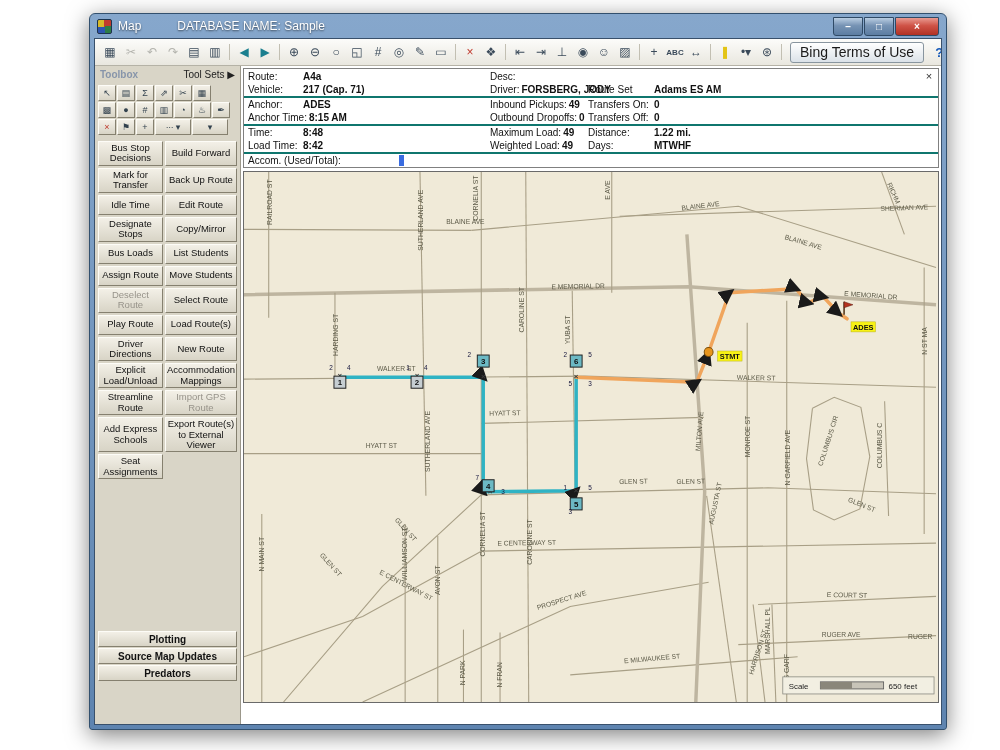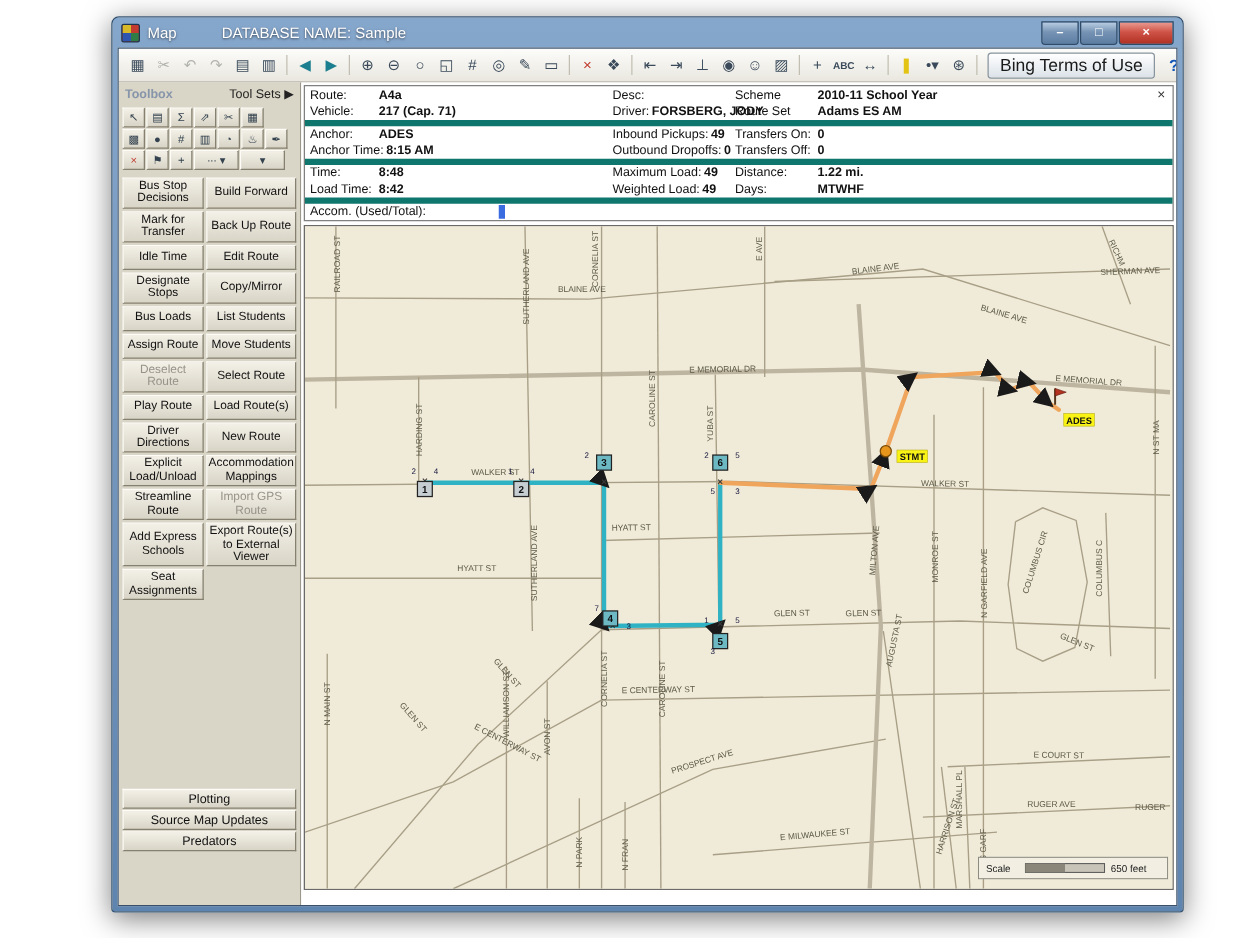--- a/index.html
+++ b/index.html
@@ -30,25 +30,25 @@
   .sb-btn.active{background:#fcfbf6;border-color:#85806f #fdfcf7 #fdfcf7 #85806f;font-weight:bold;}
   .tool-rows{margin:2px 0;}
   .tool-row{display:flex;gap:1px;margin-bottom:1px;}
   .tg{width:18px;height:16px;display:flex;align-items:center;justify-content:center;font-size:9px;color:#33424e;background:linear-gradient(180deg,#f3f0e7,#d8d4c6);border:1px solid;border-color:#fdfcf7 #85806f #85806f #fdfcf7;box-sizing:border-box;}
   .tg.wide{width:36px;}
   .tg.red{color:#c03a2e;}
   .act-grid{display:grid;grid-template-columns:1fr 1fr;gap:2px;margin-top:3px;}
   .act{min-height:16px;display:flex;align-items:center;justify-content:center;text-align:center;font-size:9.5px;line-height:1.1;padding:1px;color:#111;background:linear-gradient(180deg,#f3f0e7,#d8d4c6);border:1px solid;border-color:#fdfcf7 #85806f #85806f #fdfcf7;cursor:default;}
   .act.disabled{color:#97938a;}
   .act.empty{visibility:hidden;}
-  .sb-bottom{margin-top:auto;margin-bottom:40px;}
+  .sb-bottom{margin-top:auto;margin-bottom:40px;font-weight:bold;}
   .content{flex:1;display:flex;flex-direction:column;background:#fff;min-width:0;padding:2px;box-sizing:border-box;}
   .info{position:relative;border:1px solid #808080;font-size:10px;color:#111;margin-bottom:3px;padding-top:1px;}
   .irow{display:flex;height:13px;align-items:center;padding-left:4px;}
-  .irow.sep{border-bottom:5px solid #0f766e;}
+  .irow.sep{border-bottom:2px solid #0f766e;}
   .cell{display:flex;align-items:center;overflow:visible;white-space:nowrap;}
   .cell.c1{width:200px;}
   .cell.c2{width:94px;justify-content:flex-start;margin-right:4px;margin-left:42px;}
   .cell.c3{flex:1;}
   .c1 .cl{min-width:53px;}
   .c3 .cl{min-width:64px;}
   .cv{font-weight:bold;margin-left:2px;}
   .accom-bar{width:5px;height:11px;background:#3a6ce0;margin-left:58px;}
   .info-close{position:absolute;top:1px;right:3px;width:12px;height:12px;display:flex;align-items:center;justify-content:center;font-size:11px;color:#333;cursor:default;}
   .map-wrap{position:relative;height:532px;flex:0 0 532px;border:1px solid #6a6a6a;background:#f0ead8;box-sizing:border-box;}
@@ -180,24 +180,20 @@
         <div class="info">
           <div>
               <div class="irow">
                 <div class="cell c1">
                   <span class="cl">Route:</span>
                   <span class="cv">A4a</span>
                 </div>
                 <div class="cell c2">
                   <span class="cl">Desc:</span>
                   <span class="cv"></span>
-                </div>
-                <div class="cell c3">
-                  <span class="cl">Scheme</span>
-                  <span class="cv">2010-11 School Year</span>
                 </div>
               </div>
               <div class="irow sep">
                 <div class="cell c1">
                   <span class="cl">Vehicle:</span>
                   <span class="cv">217 (Cap. 71)</span>
                 </div>
                 <div class="cell c2">
                   <span class="cl">Driver:</span>
                   <span class="cv">FORSBERG, JODY</span>

